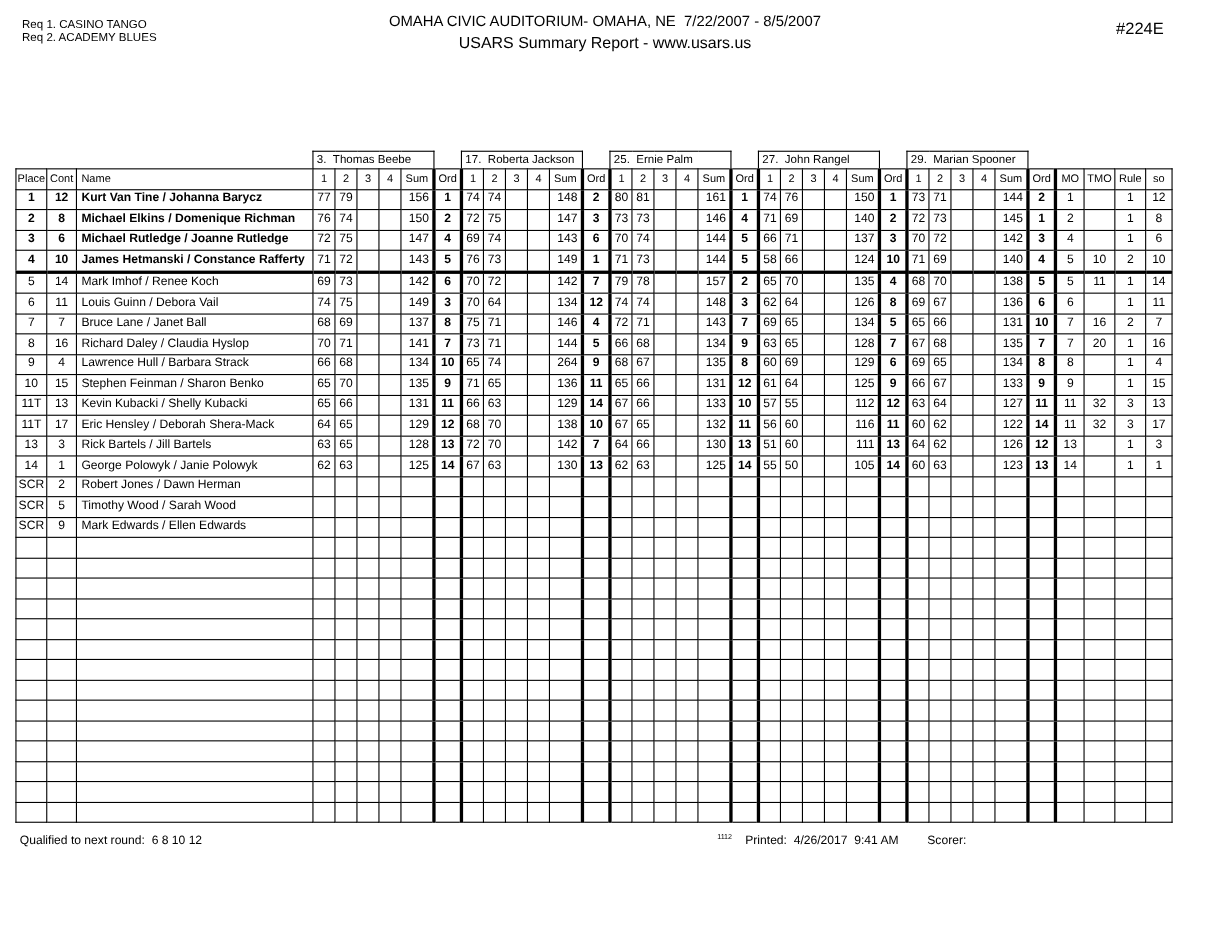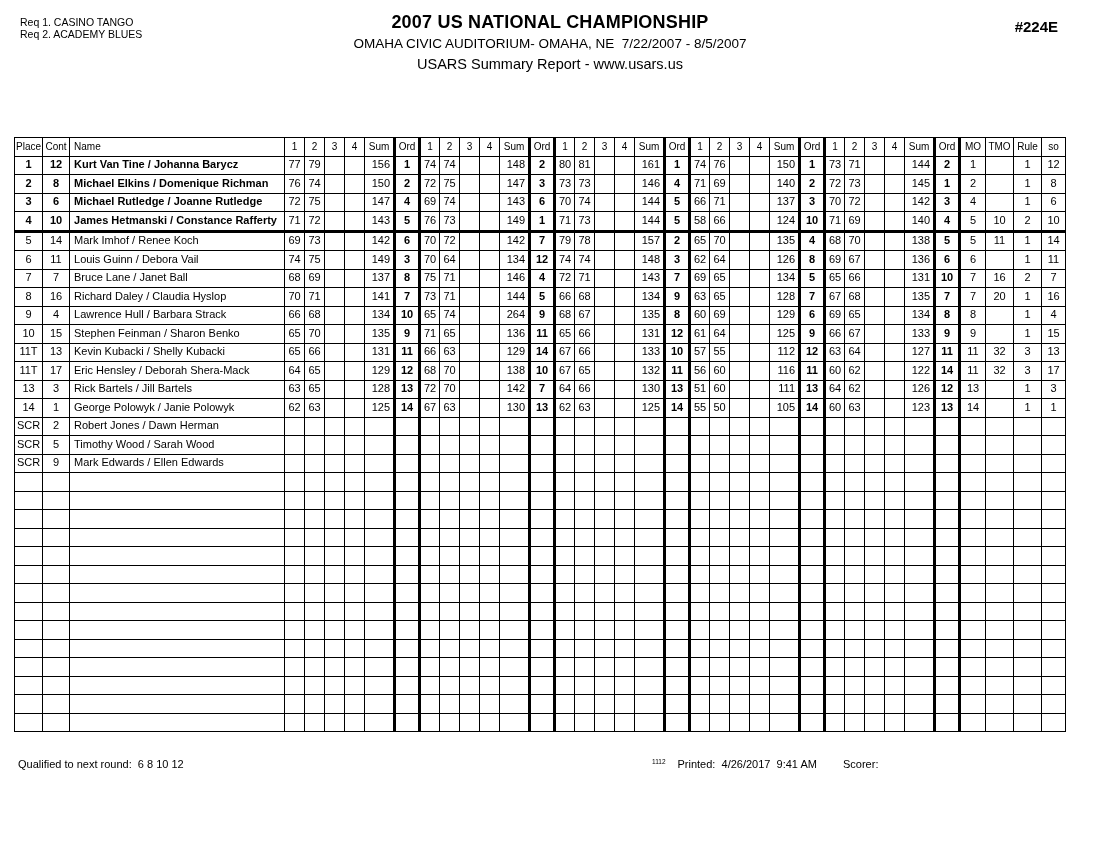--- a/index.html
+++ b/index.html
@@ -5,21 +5,21 @@
   html,body{margin:0;padding:0;width:1100px;height:850px;background:#ffffff;
     font-family:"Liberation Sans", sans-serif;color:#000;overflow:hidden;position:relative;}
 
   
   .req-block{position:absolute;left:20px;top:16px;font-size:10.5px;line-height:12px;}
   .title-block{position:absolute;left:0;top:12px;width:1100px;text-align:center;}
   .title-main{font-size:18px;font-weight:bold;letter-spacing:.2px;margin-bottom:3px;}
   .title-venue{font-size:13.5px;margin-bottom:5px;}
   .title-event{font-size:17.5px;font-weight:bold;margin-bottom:4px;}
   .title-report{font-size:14.5px;}
-  .event-num{position:absolute;right:42px;top:18px;font-size:15px;font-weight:bold;}
+  .event-num{position:absolute;right:42px;top:18px;font-size:15px;font-weight:normal;}
 
   
   table#results{position:absolute;left:14px;top:137px;border-collapse:collapse;table-layout:fixed;}
   #results th,#results td{border:1px solid #000;padding:0 1px;font-size:11px;height:17.5px;
     text-align:center;white-space:nowrap;overflow:hidden;line-height:1.05;font-weight:normal;}
   #results th{font-size:10px;}
   #results thead tr.jrow th,#results thead tr.jrow td{height:15px;}
   .judgename{text-align:left !important;padding-left:3px !important;font-size:10.5px !important;}
   .blank{border:none !important;}
   .name{text-align:left !important;padding-left:4px !important;font-size:10.5px;margin-left:36px;}
@@ -37,21 +37,20 @@
 </style>
 </head>
 <body>
 
 <div class="req-block">
   <div>Req 1.  CASINO TANGO</div>
   <div>Req 2.  ACADEMY BLUES</div>
 </div>
 
 <div class="title-block">
-  <div class="title-main">2007 US NATIONAL CHAMPIONSHIP</div>
   <div class="title-venue">OMAHA CIVIC AUDITORIUM- OMAHA, NE &nbsp;7/22/2007 - 8/5/2007</div>
   <div class="title-report">USARS Summary Report - www.usars.us</div>
 </div>
 
 <div class="event-num">#224E</div>
 
 <table id="results">
     <colgroup>
       <col style="width: 27px;">
       <col style="width: 27px;">
@@ -85,20 +84,34 @@
       <col style="width: 20px;">
       <col style="width: 20px;">
       <col style="width: 30px;">
       <col style="width: 25px;">
       <col style="width: 26px;">
       <col style="width: 28px;">
       <col style="width: 28px;">
       <col style="width: 24px;">
     </colgroup>
     <thead>
+      <tr class="jrow">
+        <td class="blank" colspan="3"></td>
+        <th class="judgename" colspan="5">3. &nbsp;Thomas Beebe</th>
+        <td class="blank"></td>
+        <th class="judgename" colspan="5">17. &nbsp;Roberta Jackson</th>
+        <td class="blank"></td>
+        <th class="judgename" colspan="5">25. &nbsp;Ernie Palm</th>
+        <td class="blank"></td>
+        <th class="judgename" colspan="5">27. &nbsp;John Rangel</th>
+        <td class="blank"></td>
+        <th class="judgename" colspan="5">29. &nbsp;Marian Spooner</th>
+        <td class="blank"></td>
+        <td class="blank" colspan="4"></td>
+      </tr>
       <tr>
         <th>Place</th>
         <th>Cont</th>
         <th class="name">Name</th>
         <th>1</th>
         <th>2</th>
         <th>3</th>
         <th>4</th>
         <th>Sum</th>
         <th class="thickv">Ord</th>

